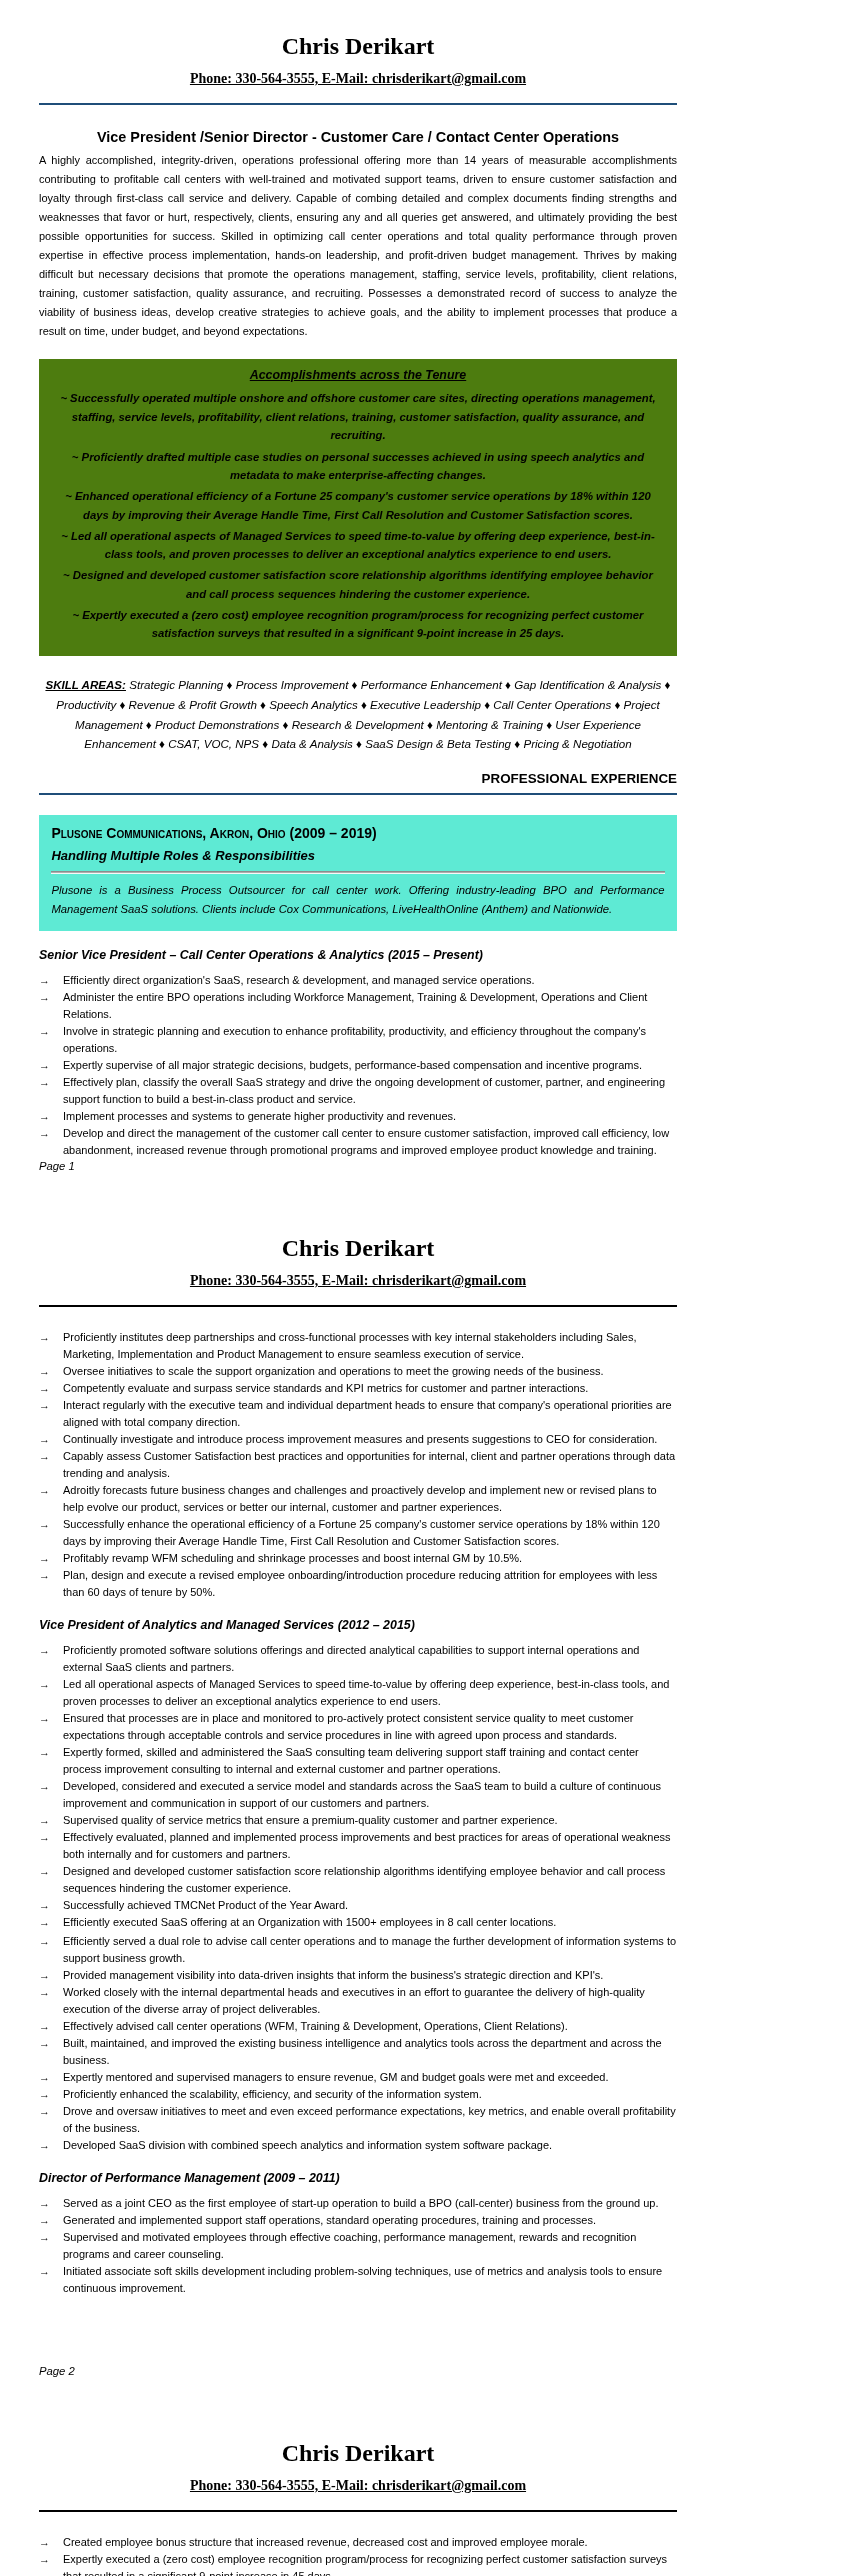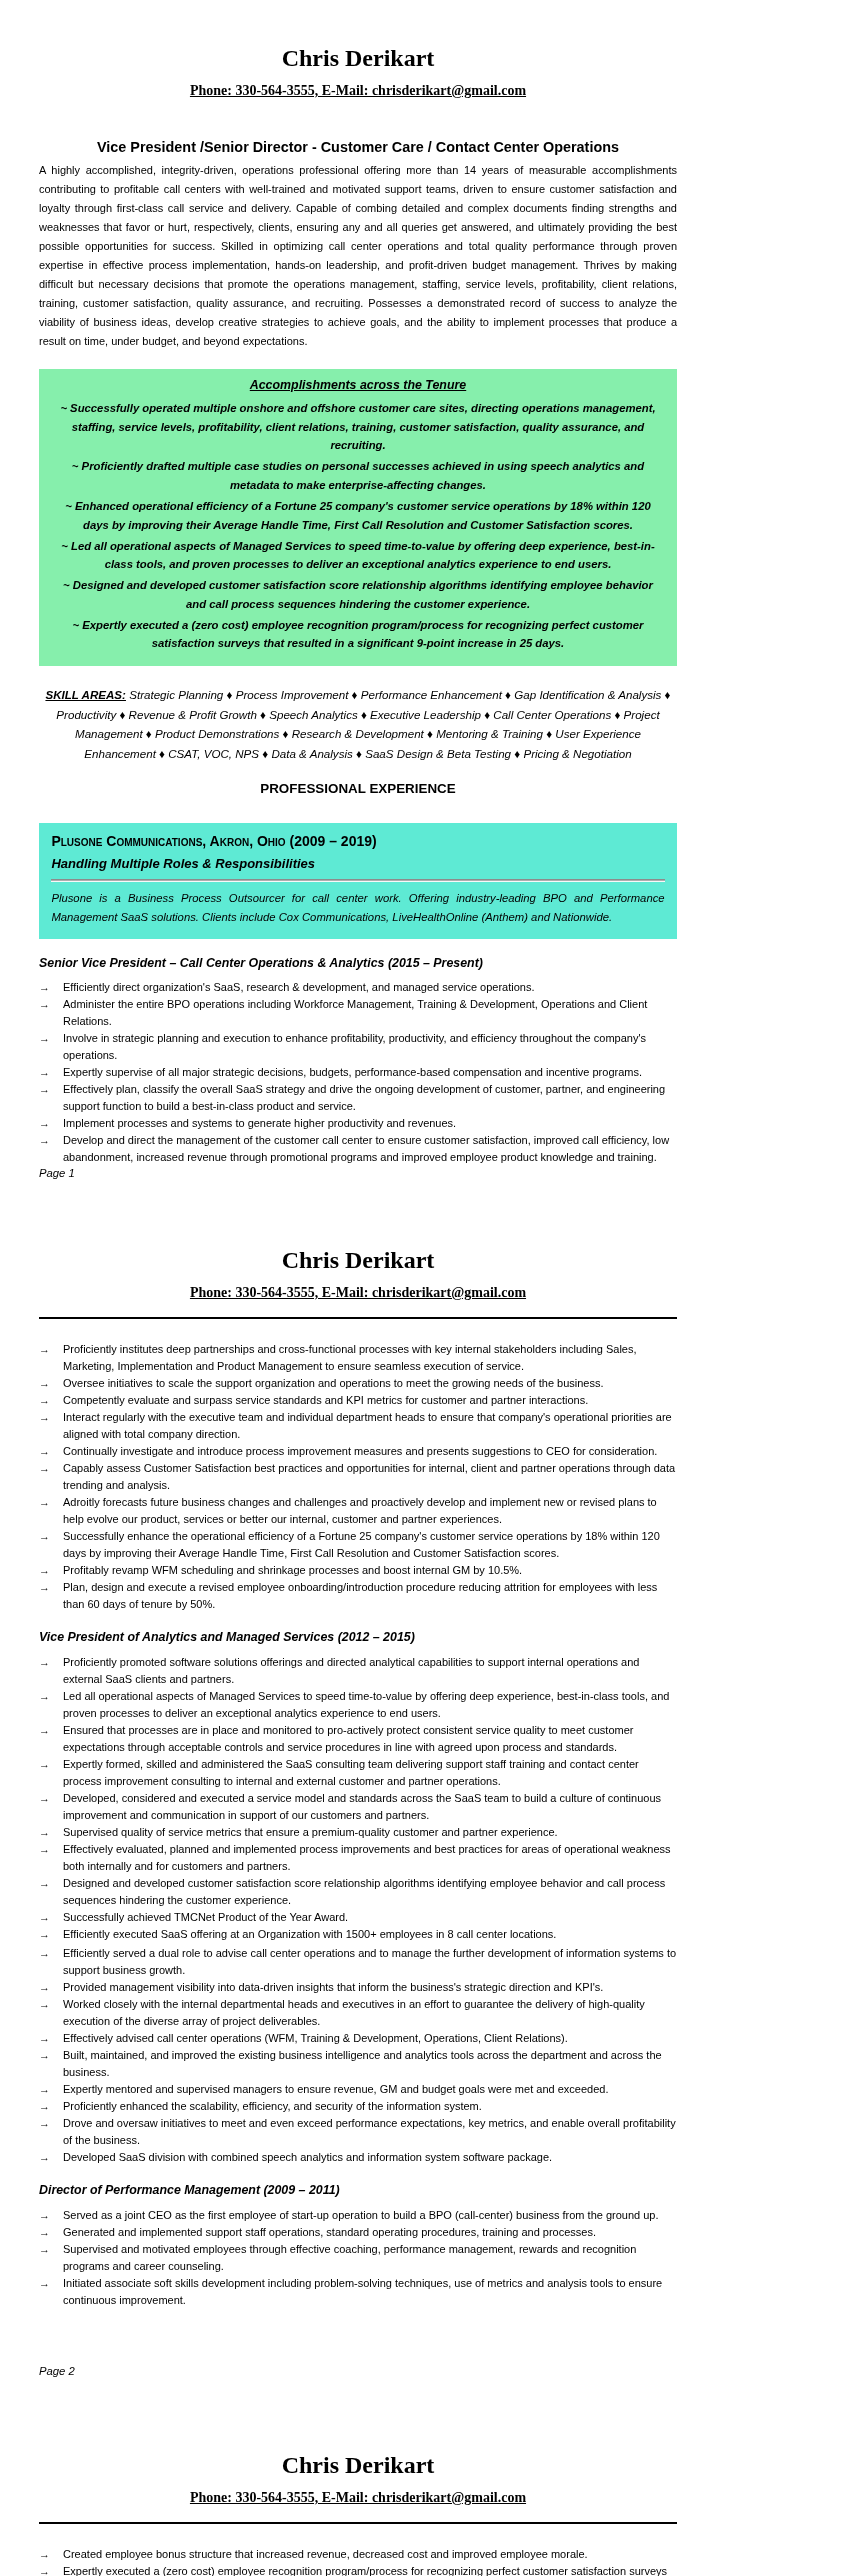--- a/index.html
+++ b/index.html
@@ -1,38 +1,38 @@
 <!DOCTYPE html>
 <html style="font-size:8.2px"><head>
 <meta charset="utf-8">
 <style>
   html,body{margin:0;padding:0;background:#ffffff;}
   body{width:852px;font-family:"Liberation Sans",sans-serif;color:#000;}
-  .page{width:716px;height:1205px;box-sizing:border-box;padding:12px 39px 31px 39px;
+  .page{width:716px;height:1205px;box-sizing:border-box;padding:0 39px 31px 39px;
         display:flex;flex-direction:column;overflow:hidden;background:#fff;}
   
   .page-header{text-align:center;font-family:"Liberation Serif",serif;font-weight:bold;}
   .p1-header{padding-top:32px;}
   .pn-header{padding-top:29px;}
   .name{font-size:24px;line-height:29px;}
   .contact{font-size:14px;line-height:20.6px;margin-top:8.2px;text-decoration:underline;}
   .rule-navy{height:4.6px;background:#1f4e79;border:none;margin:13.4px 0 0 0;}
   .rule-black{height:2.1px;background:#000;border:none;margin:13.4px 0 0 0;}
   .rule-navy-mid{height:4.6px;background:#1f4e79;border:none;margin:7.2px 0 9.3px 0;}
   
   .doc-title{font-size:14.4px;font-weight:bold;text-align:center;margin:24px 0 6.2px 0;}
   .summary{font-size:11px;line-height:19px;text-align:justify;}
-  .graybox{background:#86efac;margin-top:17.5px;padding:9.3px 13.4px 10.3px 13.4px;}
+  .graybox{background:#4d7c0f;margin-top:17.5px;padding:9.3px 13.4px 10.3px 13.4px;}
   .acc-title{font-size:12.4px;font-weight:bold;font-style:italic;text-decoration:underline;
              text-align:center;margin-bottom:7.2px;}
   .acc-item{font-size:11.3px;line-height:18.5px;font-weight:bold;font-style:italic;
             text-align:center;margin:2.6px 0;}
   .skills{margin-top:19.6px;font-size:11.6px;line-height:19.6px;font-style:italic;text-align:center;}
   .skills-label{font-weight:bold;text-decoration:underline;}
-  .section-head{font-size:13.4px;font-weight:bold;text-align:center;margin:17.5px 0 0 0;}
+  .section-head{font-size:13.4px;font-weight:bold;text-align:right;margin:17.5px 0 0 0;}
   .companybox{background:#5eead4;margin-top:10.3px;padding:8.2px 12.4px 11.3px 12.4px;}
   .company-name{font-size:14px;font-weight:bold;line-height:20.6px;}
   .sc{font-variant:small-caps;}
   .company-sub{font-size:13px;font-weight:bold;font-style:italic;line-height:19.6px;margin-top:2.1px;}
   .company-divider{height:1.5px;background:#aeaeae;border-top:1.5px solid #8c8c8c;
                    border-bottom:1px solid #f8f8f8;margin:5.2px 0 7.2px 0;}
   .company-desc{font-size:11.3px;line-height:19px;font-style:italic;text-align:justify;}
   .role-head{font-size:12.4px;font-weight:bold;font-style:italic;margin:17.5px 0 7.2px 0;}
   
   .bullets{margin-top:2.1px;}

